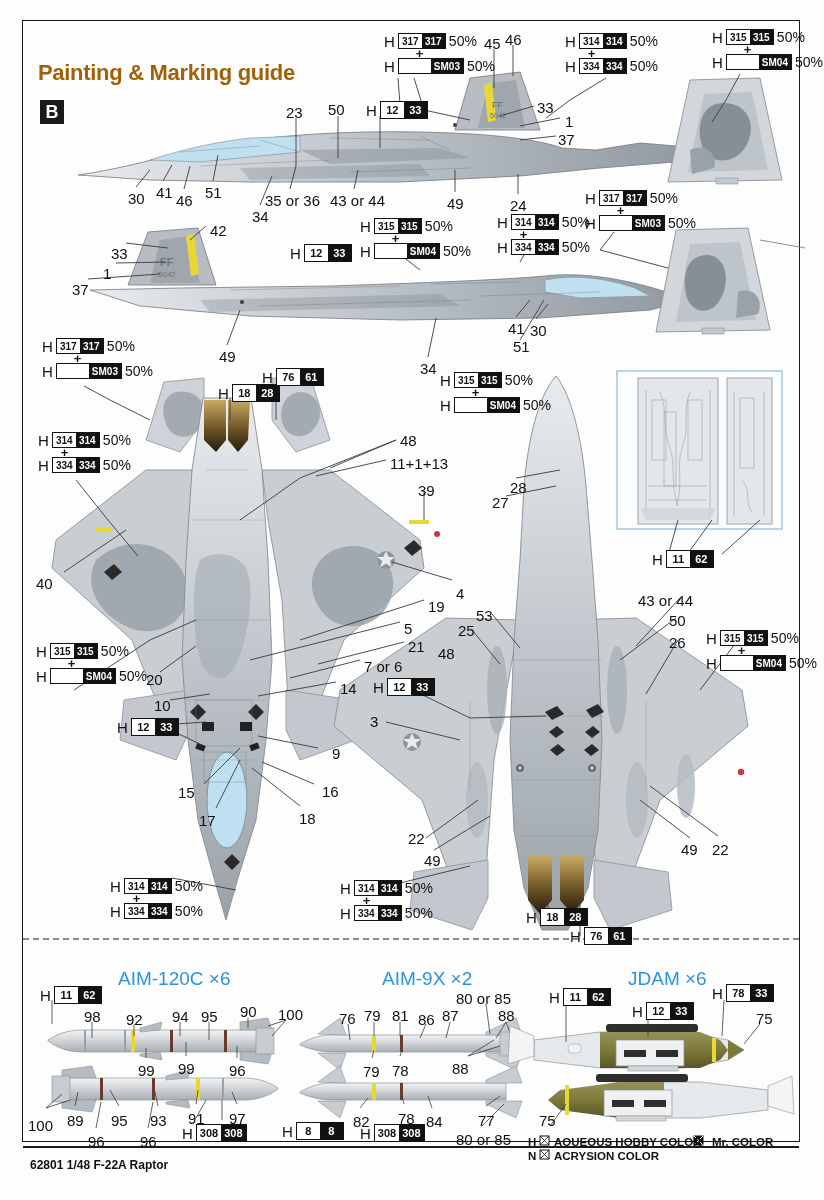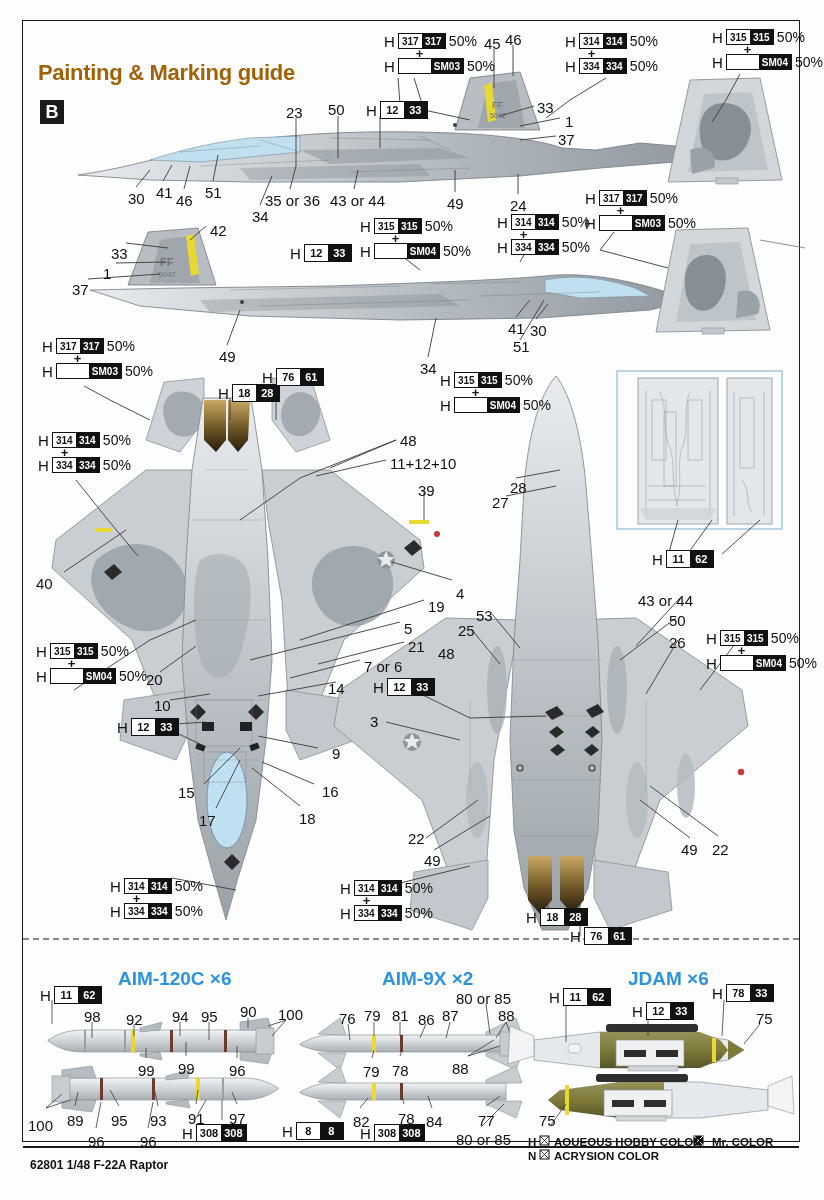--- a/index.html
+++ b/index.html
@@ -37,21 +37,21 @@
   .sc{position:absolute;display:flex;align-items:center;gap:3px;font-size:15px;}
   .sc .chip{height:16px;}
   .sc .chip .lt,.sc .chip .dk{font-size:11px;}
 
   
   .num{position:absolute;font-size:15px;color:#111;white-space:nowrap;}
 
   svg.art{position:absolute;left:0;top:0;width:824px;height:1200px;pointer-events:none;}
 
   
-  .wtitle{position:absolute;font-size:19px;font-weight:700;color:#2b93e0;}
+  .wtitle{position:absolute;font-size:19px;font-weight:400;color:#2b93e0;}
   .legend{position:absolute;font-size:11.5px;font-weight:700;color:#111;white-space:nowrap;}
   .footer{position:absolute;left:23px;top:1146px;width:776px;border-top:2px solid #1a1a1a;}
   .footer-txt{position:absolute;left:30px;top:1158px;font-size:12px;font-weight:700;color:#111;}
   .hs{position:absolute;right:28px;top:1158px;font-size:18px;font-weight:700;color:#9a9a9a;
       letter-spacing:.5px;margin-top:40px;}
   .hs .m{display:inline-block;background:#e8336e;color:#fff;font-size:11px;
          padding:1px 3px;margin-right:5px;vertical-align:2px;font-weight:700;}
   .hs .pink{color:#e8336e;}
 </style>
 </head>
@@ -881,30 +881,30 @@
       <div class="num" style="left: 111px; top: 245px;">33</div>
       <div class="num" style="left: 103px; top: 265px;">1</div>
       <div class="num" style="left: 72px; top: 281px;">37</div>
       <div class="num" style="left: 210px; top: 222px;">42</div>
       <div class="num" style="left: 219px; top: 348px;">49</div>
       <div class="num" style="left: 420px; top: 360px;">34</div>
       <div class="num" style="left: 513px; top: 338px;">51</div>
       <div class="num" style="left: 508px; top: 320px;">41</div>
       <div class="num" style="left: 530px; top: 322px;">30</div>
       <div class="num" style="left: 400px; top: 432px;">48</div>
-      <div class="num" style="left: 390px; top: 455px;">11+12+10</div>
+      <div class="num" style="left: 390px; top: 455px;">11+1+13</div>
       <div class="num" style="left: 418px; top: 482px;">39</div>
       <div class="num" style="left: 36px; top: 575px;">40</div>
       <div class="num" style="left: 456px; top: 585px;">4</div>
       <div class="num" style="left: 428px; top: 598px;">19</div>
       <div class="num" style="left: 404px; top: 620px;">5</div>
       <div class="num" style="left: 408px; top: 638px;">21</div>
       <div class="num" style="left: 438px; top: 645px;">48</div>
       <div class="num" style="left: 364px; top: 658px;">7 or 6</div>
-      <div class="num" style="left: 328px; top: 680px; text-align: right;">14</div>
+      <div class="num" style="left: 340px; top: 680px; text-align: right;">14</div>
       <div class="num" style="left: 146px; top: 671px;">20</div>
       <div class="num" style="left: 154px; top: 697px;">10</div>
       <div class="num" style="left: 332px; top: 745px;">9</div>
       <div class="num" style="left: 178px; top: 784px;">15</div>
       <div class="num" style="left: 322px; top: 783px;">16</div>
       <div class="num" style="left: 199px; top: 812px;">17</div>
       <div class="num" style="left: 299px; top: 810px;">18</div>
       <div class="num" style="left: 510px; top: 479px;">28</div>
       <div class="num" style="left: 492px; top: 494px;">27</div>
       <div class="num" style="left: 476px; top: 607px;">53</div>

